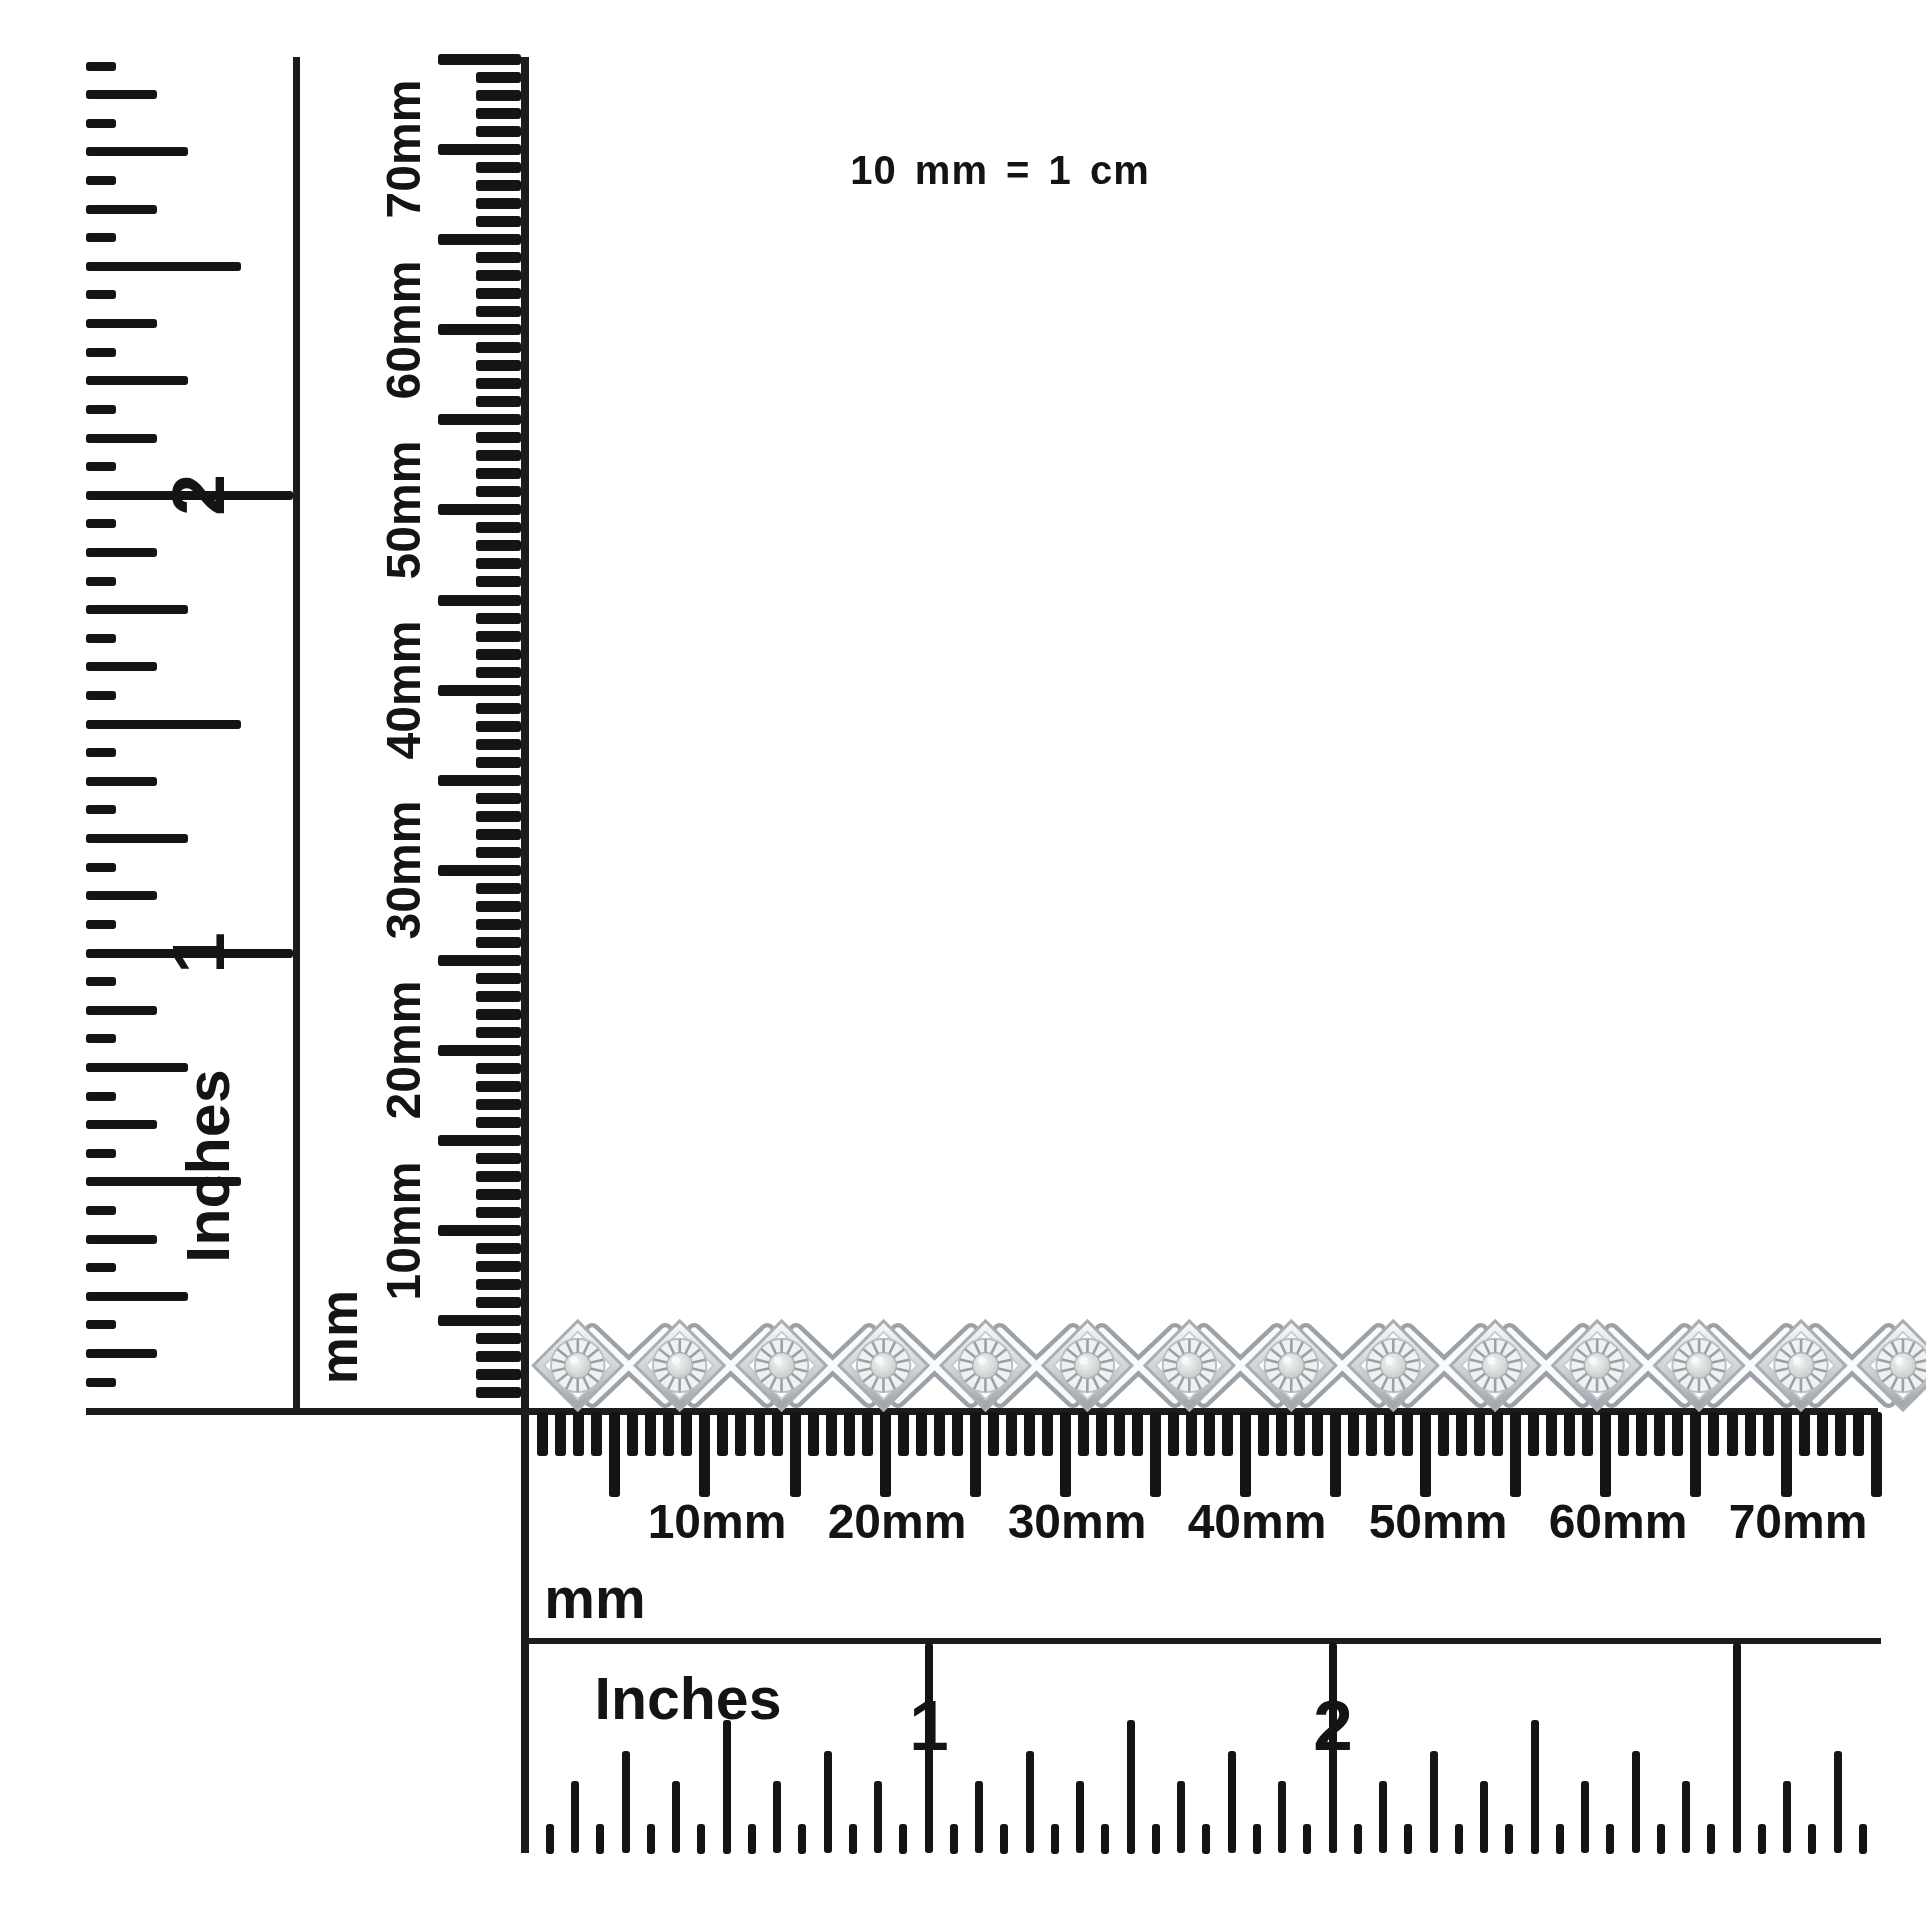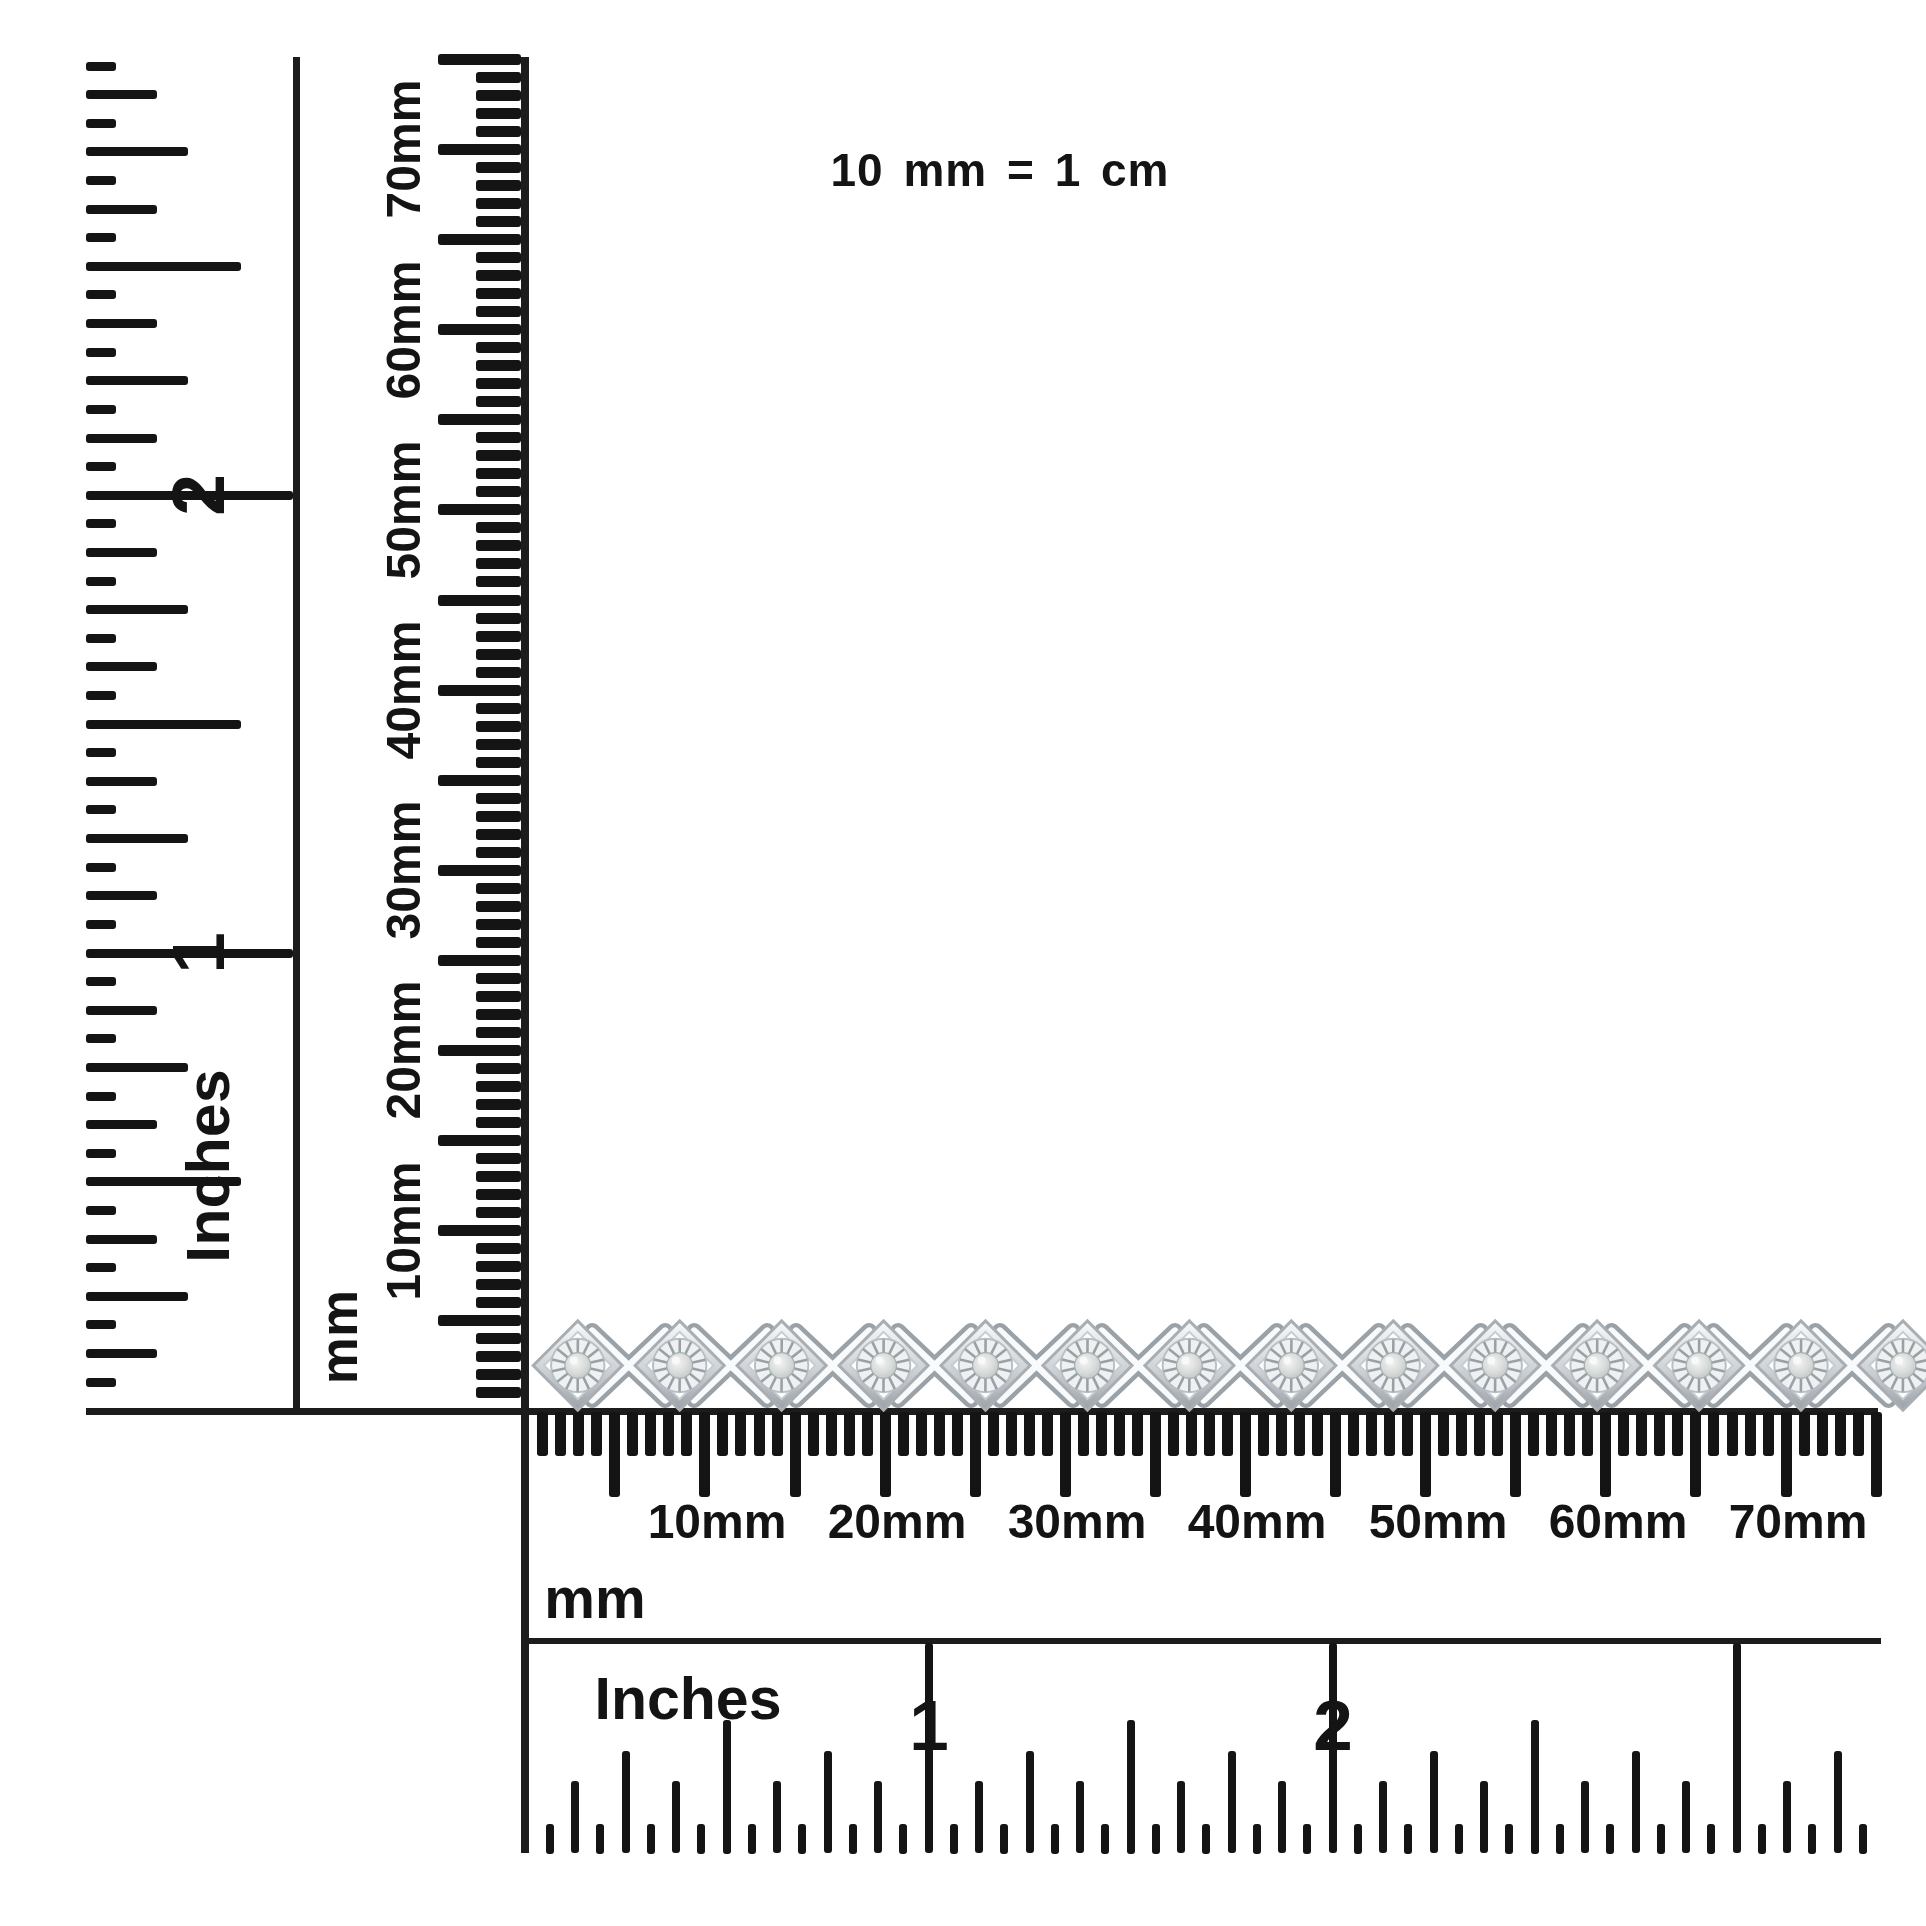--- a/index.html
+++ b/index.html
@@ -6,21 +6,21 @@
   #canvas{
     position:relative;width:1927px;height:1927px;background:#ffffff;overflow:hidden;
     font-family:"Liberation Sans", sans-serif;color:#141414;
   }
   .layer{position:absolute;inset:0;}
   .tick{position:absolute;background:#141414;border-radius:3px;}
   .rline{position:absolute;background:#1c1c1c;}
   .lbl{position:absolute;font-weight:700;white-space:nowrap;line-height:1;color:#141414;}
   .ctr{transform:translate(-50%,-50%);}
   .rot{transform:translate(-50%,-50%) rotate(-90deg);}
-  #note{left:1000px;top:170px;font-size:46px;font-weight:600;letter-spacing:1px;word-spacing:6px;}
+  #note{left:1000px;top:170px;font-size:40px;font-weight:600;letter-spacing:1px;word-spacing:6px;}
   #vi-unit{left:208px;top:1166px;font-size:61px;}
   #vm-unit{left:338px;top:1337px;font-size:53px;}
   #hm-unit{left:595px;top:1598px;font-size:57px;}
   #hi-unit{left:688px;top:1699px;font-size:59px;background:#ffffff;padding:0 8px;}
   .mmlab{font-size:48px;}
   .numeral{font-size:75px;font-weight:600;}
   .numeral-h{font-size:71px;font-weight:600;}
   #bracelet{position:absolute;left:525px;top:1318px;}
 </style>
 </head>

